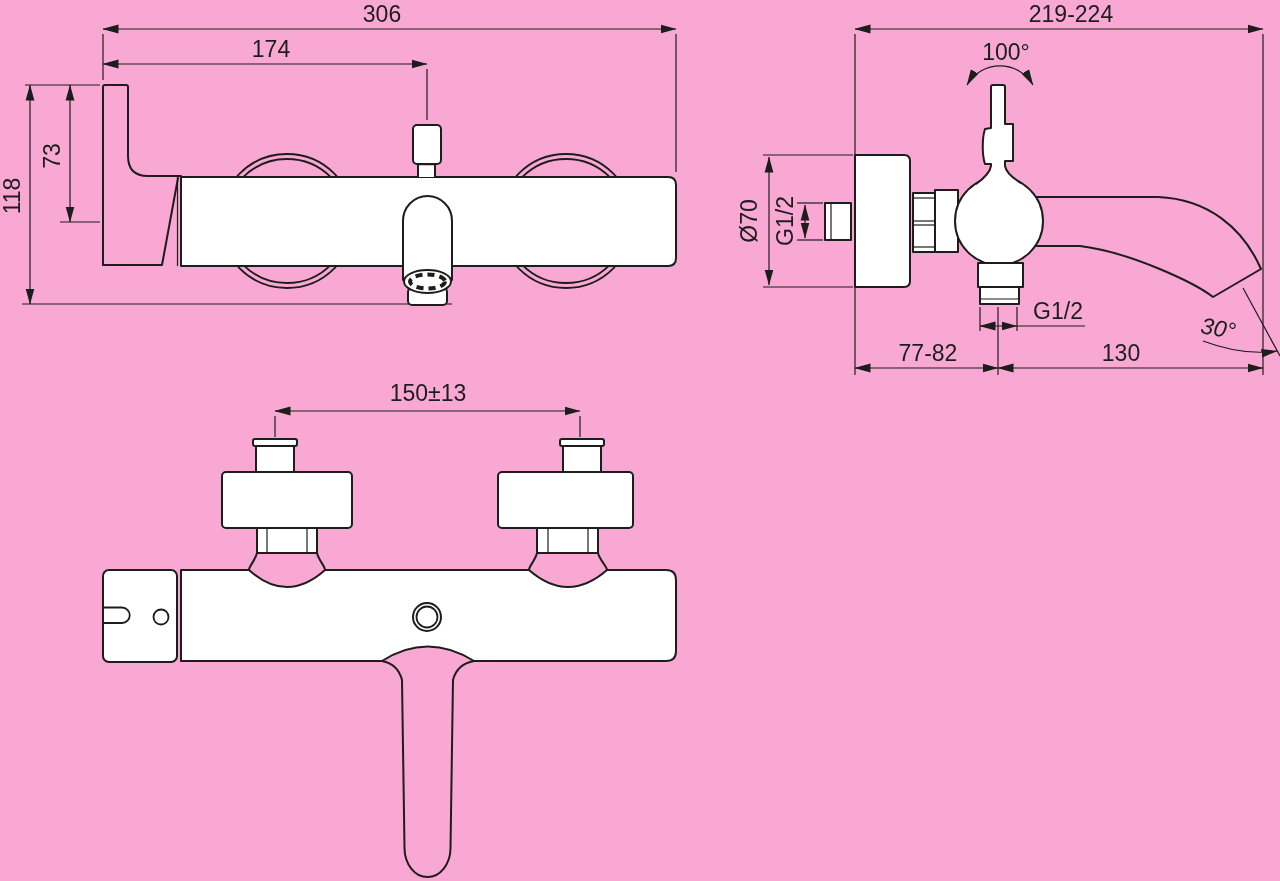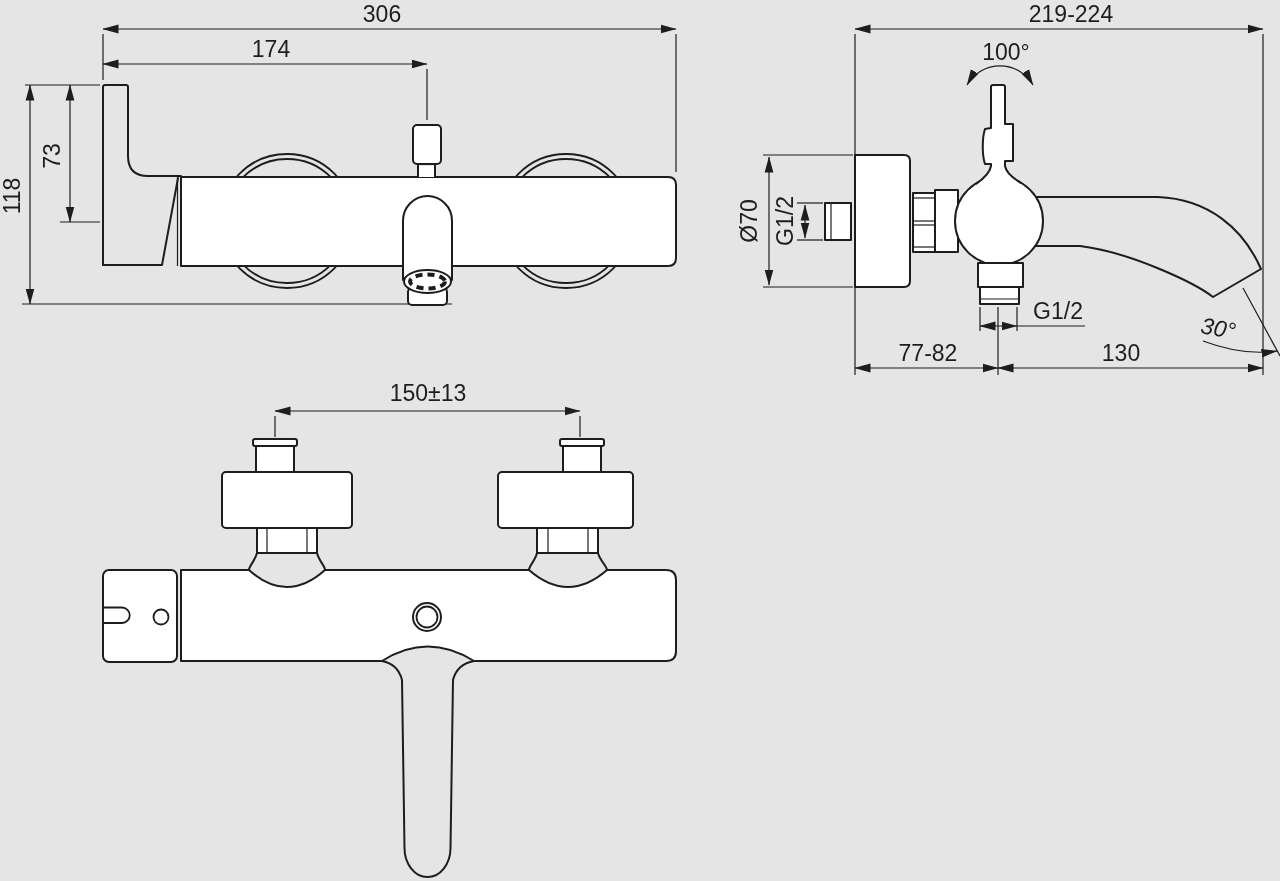--- a/index.html
+++ b/index.html
@@ -1,16 +1,16 @@
 <!DOCTYPE html>
 <html><head>
 <meta charset="utf-8">
 <style>
   html,body{margin:0;padding:0;background:#fff;}
-  .sheet{width:1280px;height:881px;background:#e5e5e5;position:relative;overflow:hidden;}
+  .sheet{width:1280px;height:881px;background:#f9a8d4;position:relative;overflow:hidden;}
   svg{display:block;}
   text{font-family:"Liberation Sans","DejaVu Sans",sans-serif;font-size:23px;fill:#1d1d1b;}
   .thin{stroke:#1d1d1b;stroke-width:1.2;fill:none;}
   .obj{stroke:#1d1d1b;stroke-width:2;fill:none;stroke-linecap:round;stroke-linejoin:round;}
   .objf{stroke:#1d1d1b;stroke-width:2;fill:#ffffff;stroke-linejoin:round;}
   .rim{stroke:#1d1d1b;stroke-width:1.8;fill:none;}
   .mask{fill:#ffffff;stroke:none;}
 </style>
 </head>
 <body>

